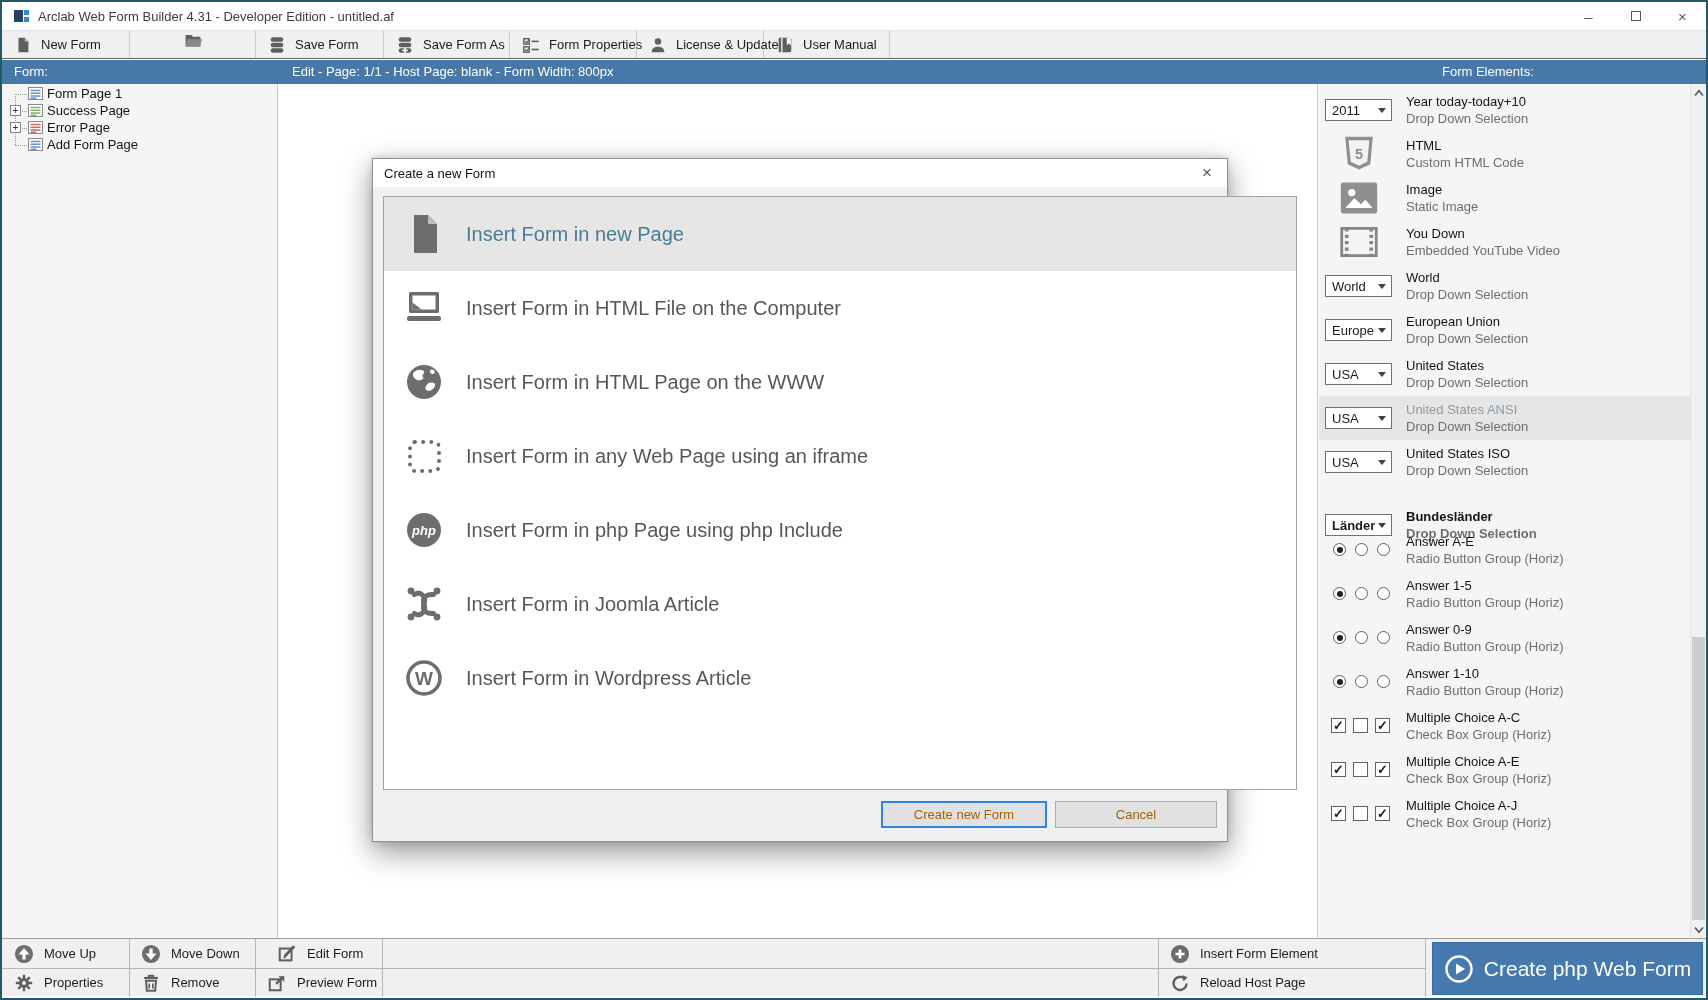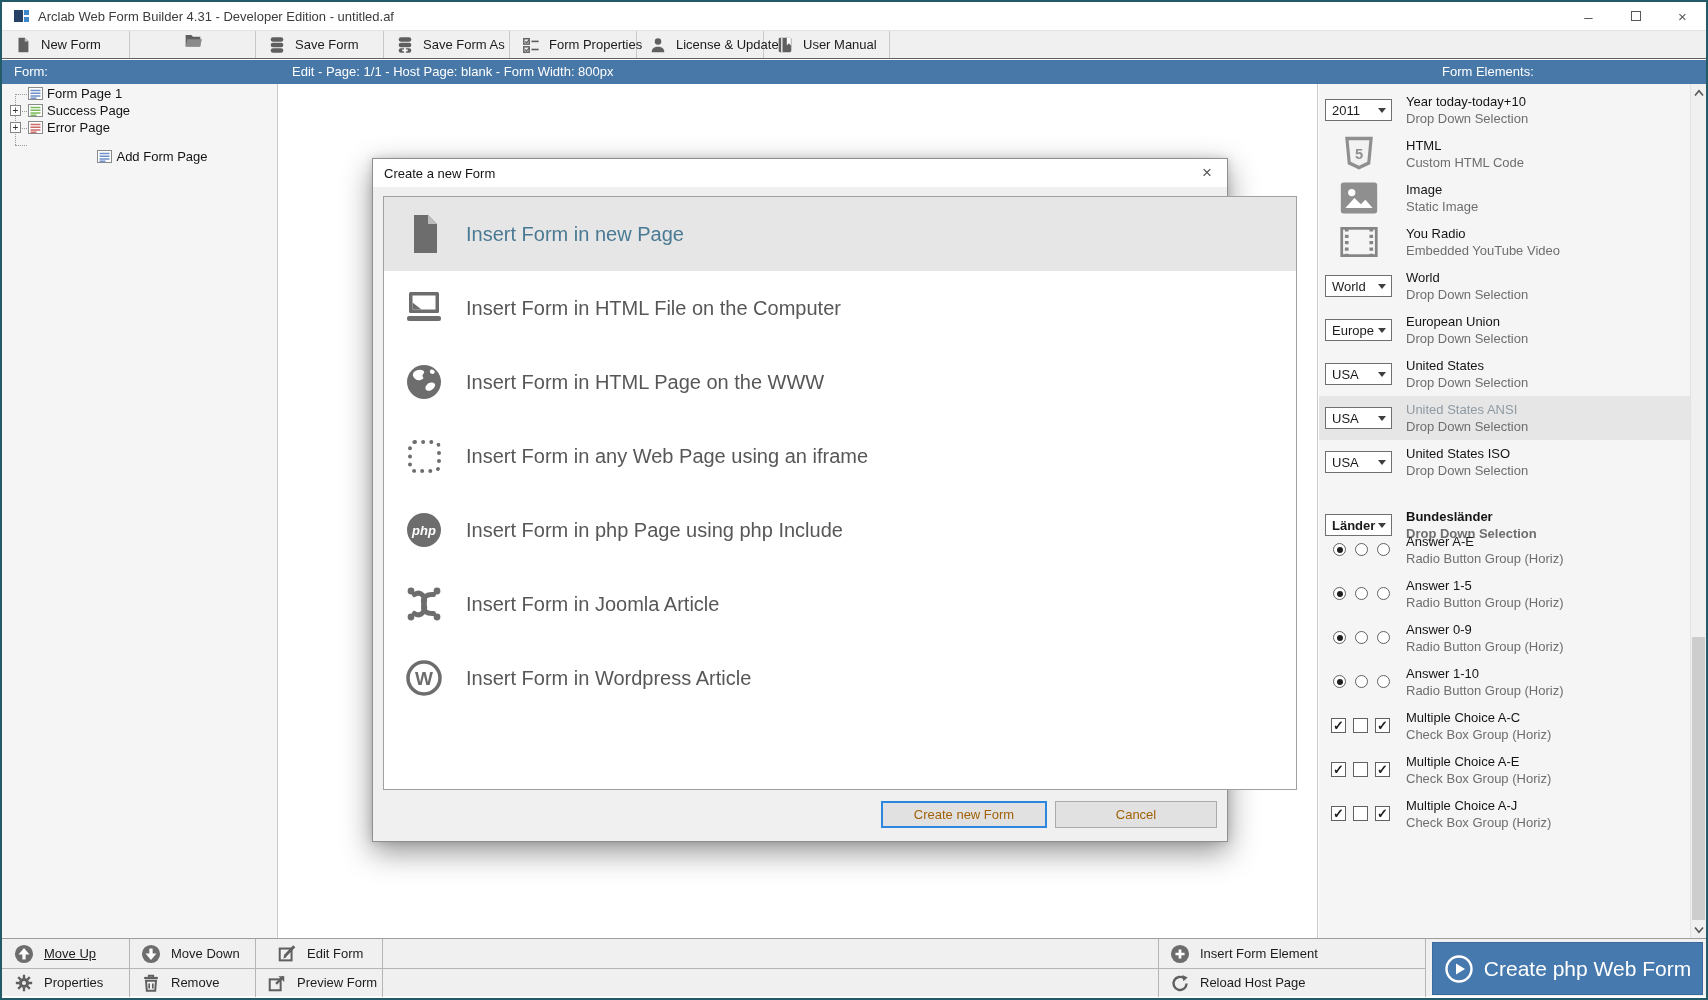--- a/index.html
+++ b/index.html
@@ -216,21 +216,21 @@
         <span class="tree-icon" style="margin-left: 26px;">
           <svg viewBox="0 0 15 13">
             <rect x="0.5" y="0.5" width="14" height="12" fill="#fff" stroke="#8a8a8a"></rect>
             <path d="M2.5 3.4h10M2.5 6.2h10M2.5 9h10" stroke="#cc6a66" stroke-width="1.5"></path>
             <path d="M2.5 11.2h6" stroke="#cc6a66" stroke-width="1.5"></path>
           </svg>
         </span>
         <span class="tree-label">Error Page</span>
       </div>
       <div class="tree-guide-h" style="top: 61px;"></div>
-      <div class="tree-row" style="top: 64px; justify-content: center;">
+      <div class="tree-row" style="top: 52px;">
         <span class="tree-icon" style="margin-left: 26px;">
           <svg viewBox="0 0 15 13">
             <rect x="0.5" y="0.5" width="14" height="12" fill="#fff" stroke="#8a8a8a"></rect>
             <path d="M2.5 3.4h10M2.5 6.2h10M2.5 9h10" stroke="#6f8fc9" stroke-width="1.5"></path>
             <path d="M2.5 11.2h6" stroke="#6f8fc9" stroke-width="1.5"></path>
           </svg>
         </span>
         <span class="tree-label">Add Form Page</span>
       </div>
     </div>
@@ -275,21 +275,21 @@
       <div class="pal-row" style="top: 136px;">
         <div class="pal-widget">
           <div class="pal-iconwrap">
             <svg viewBox="0 0 44 38" fill="none">
               <rect x="3" y="4" width="38" height="30" stroke="#858585" stroke-width="3"></rect>
               <path d="M8.5 4v30" stroke="#858585" stroke-width="4" stroke-dasharray="3.5 3.5"></path>
               <path d="M35.5 4v30" stroke="#858585" stroke-width="4" stroke-dasharray="3.5 3.5"></path>
             </svg>
           </div>
         </div>
-        <div class="pal-title">You Radio</div>
+        <div class="pal-title">You Down</div>
         <div class="pal-sub">Embedded YouTube Video</div>
       </div>
       <div class="pal-row" style="top: 180px;">
         <div class="pal-widget">
           <div class="pal-select">
             <span class="val">World</span>
             <span class="sel-arrow"></span>
           </div>
         </div>
         <div class="pal-title">World</div>
@@ -433,21 +433,21 @@
             <path d="M12 9.5v11l9-5.5z" fill="#fff"></path>
           </svg>
         </span>
       <span>Create php Web Form</span>
     </div>
   <div class="bb-vdiv" style="left: 127px;"></div>
       <div class="bb-vdiv" style="left: 253px;"></div>
       <div class="bb-vdiv" style="left: 380px;"></div>
       <div class="bb-vdiv" style="left: 1156px;"></div>
       <div class="bb-vdiv" style="left: 1423px;"></div>
-      <div class="bb-cell" style="left: 2px; top: 0px; text-decoration: underline;">
+      <div class="bb-cell" style="left: 2px; top: 0px;">
         <span class="icn bb">
           <svg viewBox="0 0 22 22">
             <circle cx="11" cy="11" r="10" fill="#6d6d6d"></circle>
             <path d="M11 4.5L5 11.5h12z" fill="#fff"></path>
             <rect x="9.2" y="10.5" width="3.6" height="6.5" fill="#fff"></rect>
           </svg>
         </span>
         <span>Move Up</span>
       </div>
       <div class="bb-cell" style="left: 2px; top: 29px;">

